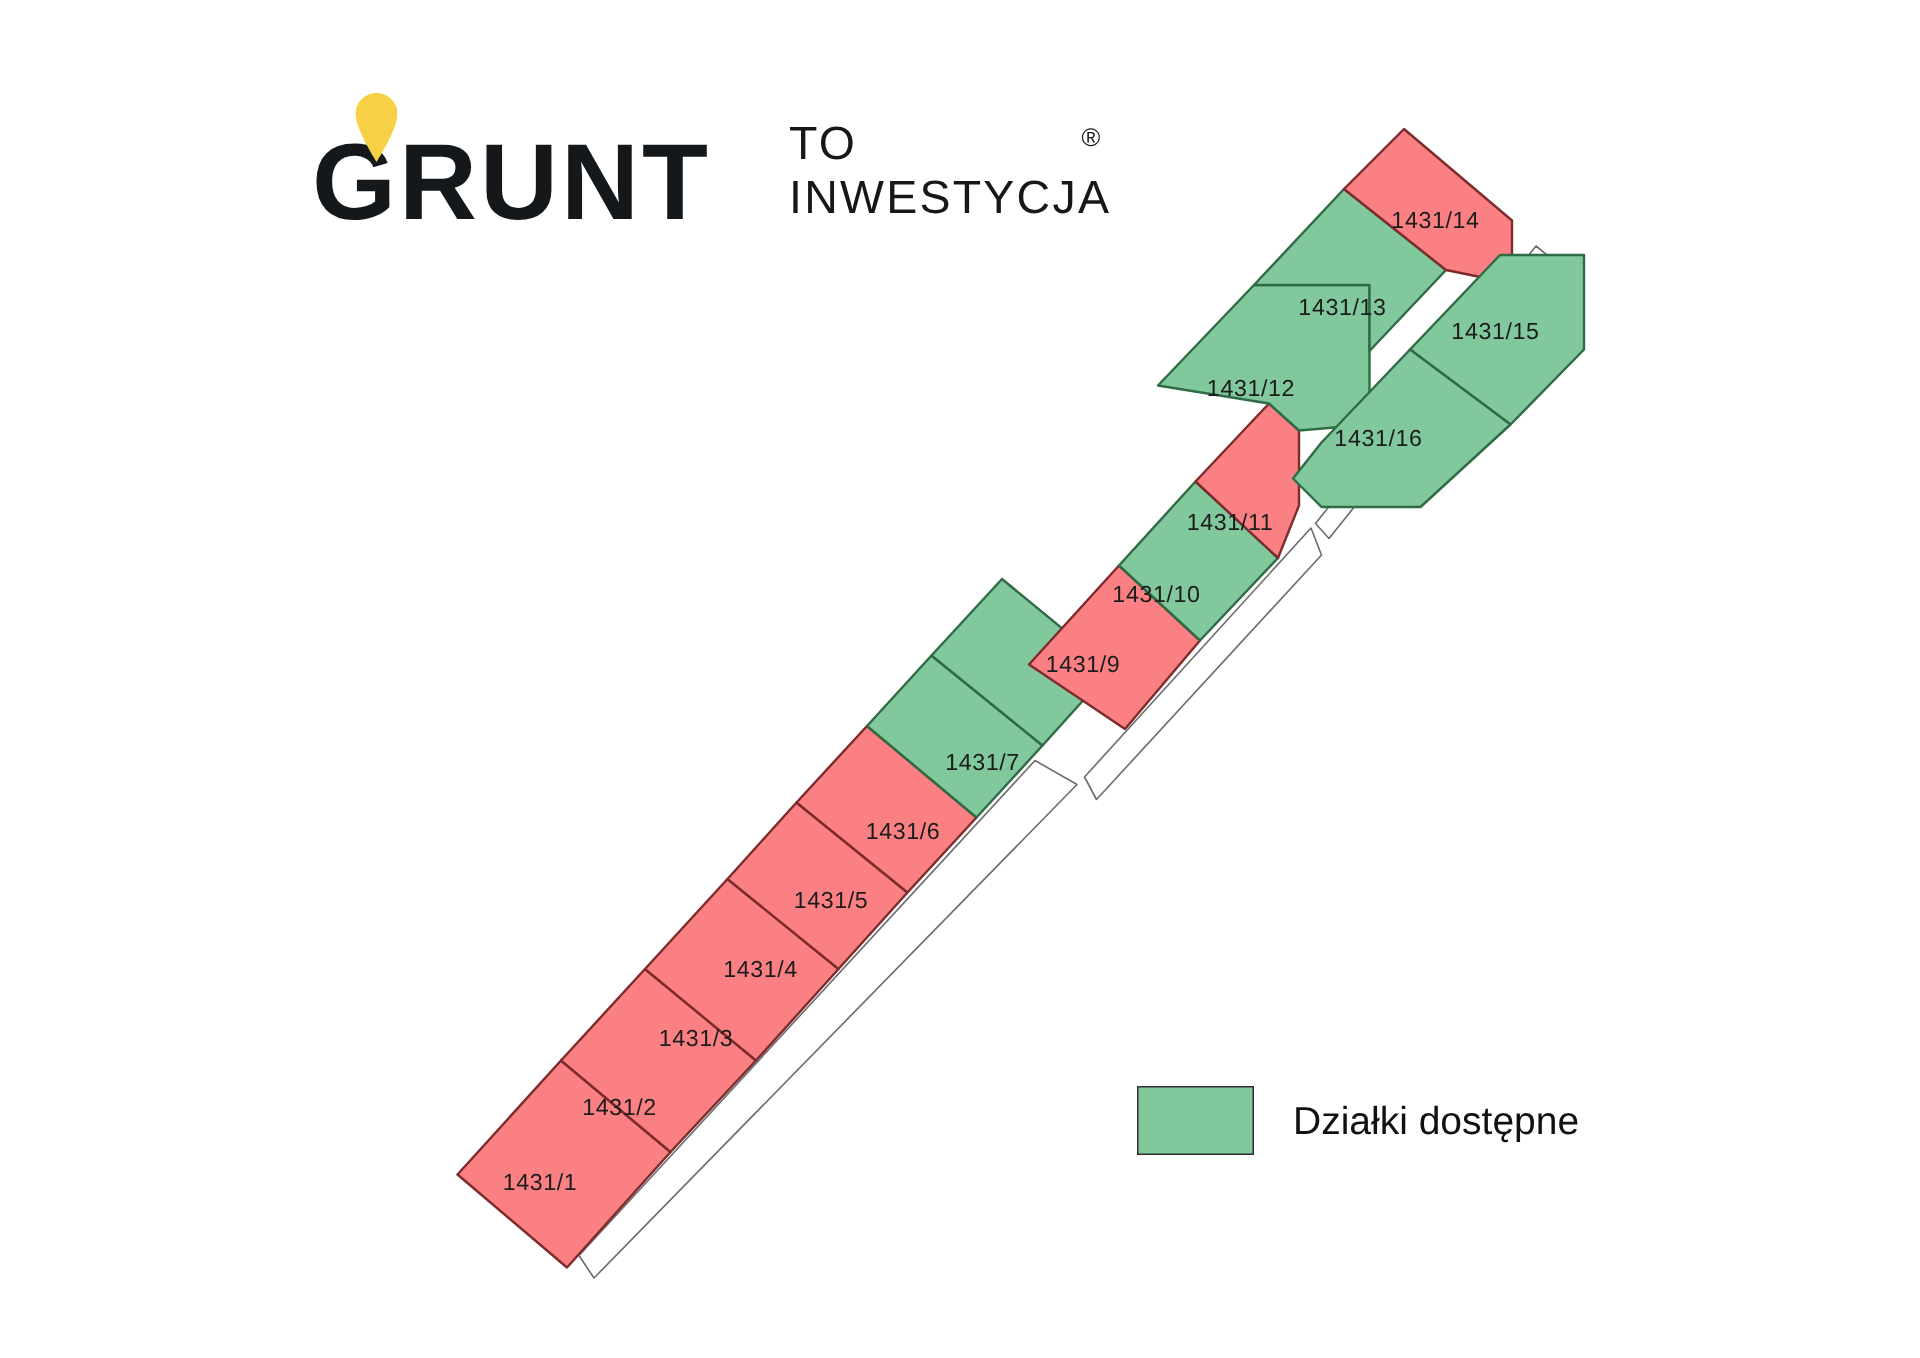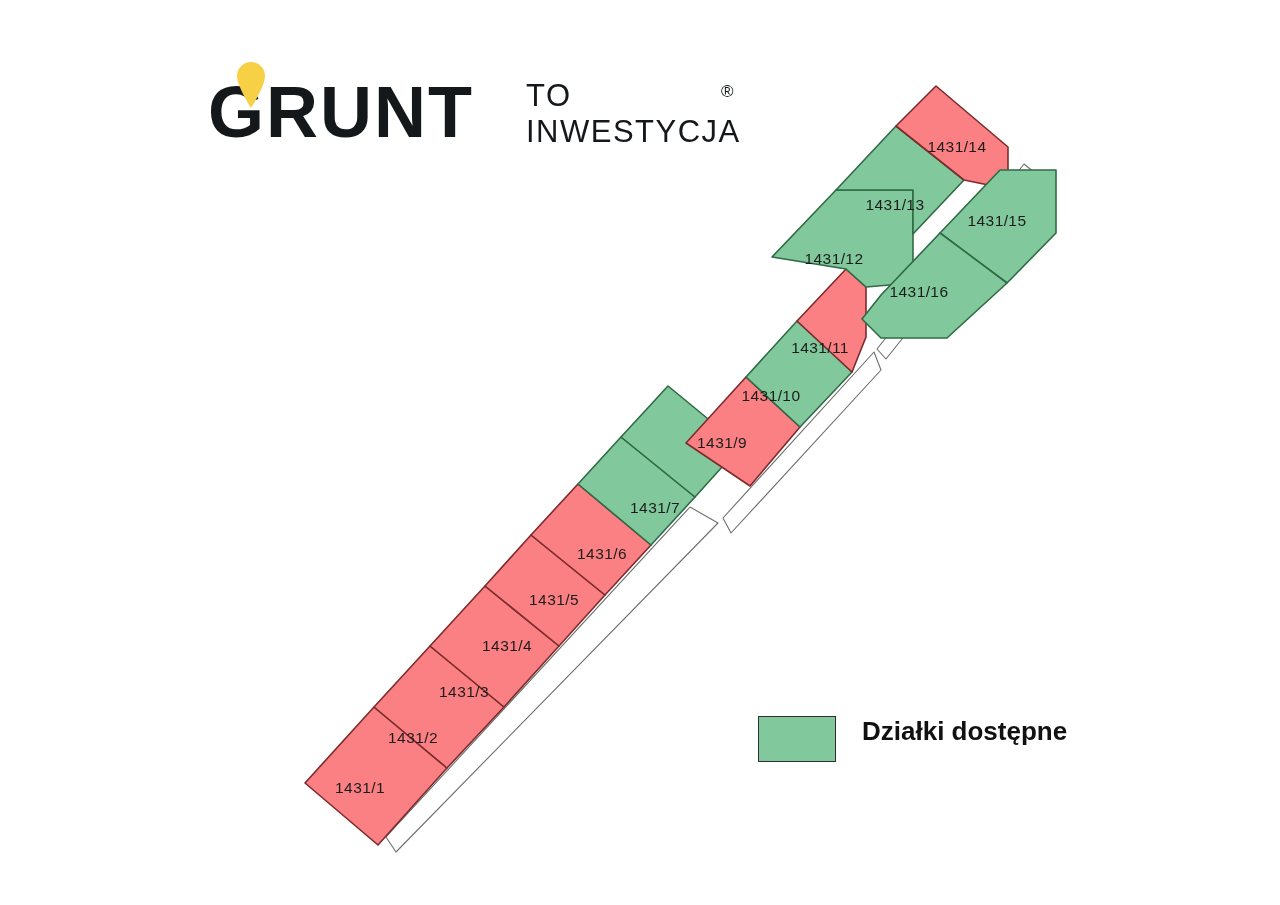--- a/index.html
+++ b/index.html
@@ -27,21 +27,21 @@
     user-select: none;
   }
   #brand-logo .logo-mark-wrap {
     position: relative;
     width: 300px;
     height: 86px;
   }
   #brand-logo .wordmark {
     position: absolute;
     left: 0;
-    top: 14px;
+    top: 24px;
     font-size: 72px;
     line-height: 72px;
     font-weight: 700;
     letter-spacing: 2px;
     color: #14181a;
     font-family: "Liberation Sans", sans-serif;
   }
   #brand-logo .pin-icon {
     position: absolute;
     left: 29px;
@@ -102,22 +102,22 @@
 
   
   #map-legend {
     position: absolute;
     left: 758px;
     top: 716px;
     width: 420px;
   }
   .legend-row {
     display: flex;
+    align-items: center;
     height: 62px;
-    font-weight: bold;
   }
   .legend-row + .legend-row { margin-top: 18px; }
   .legend-swatch {
     width: 78px;
     height: 46px;
     border: 1.8px solid #2f2f2f;
     box-sizing: border-box;
     flex: 0 0 auto;
   }
   .legend-text {

